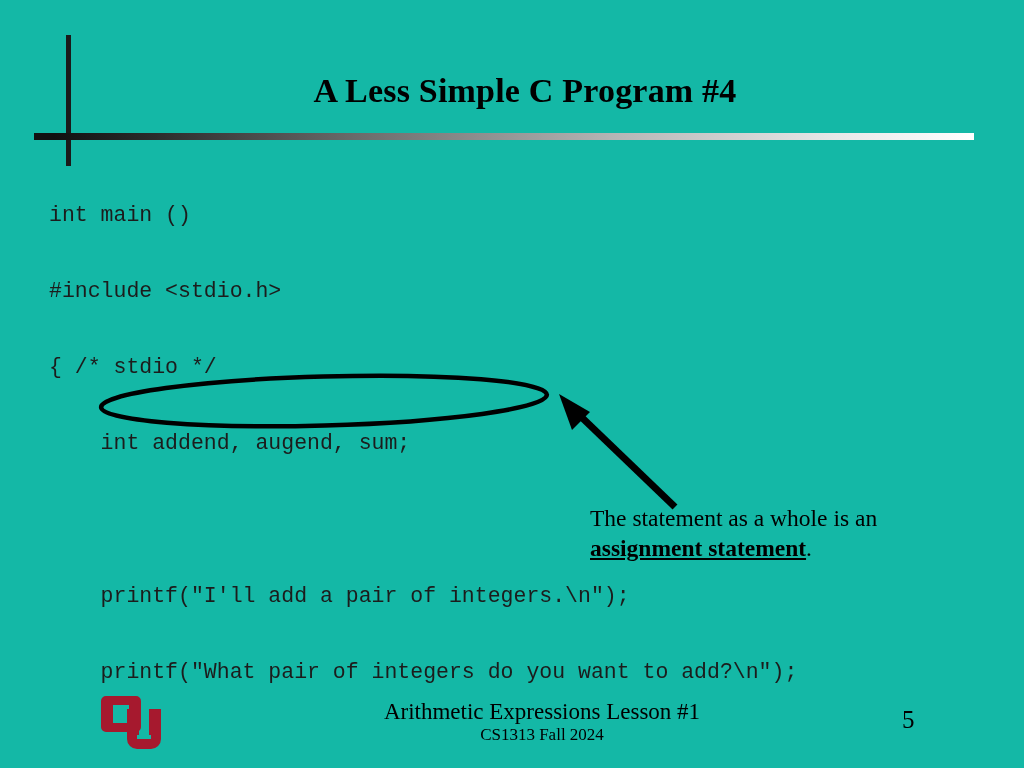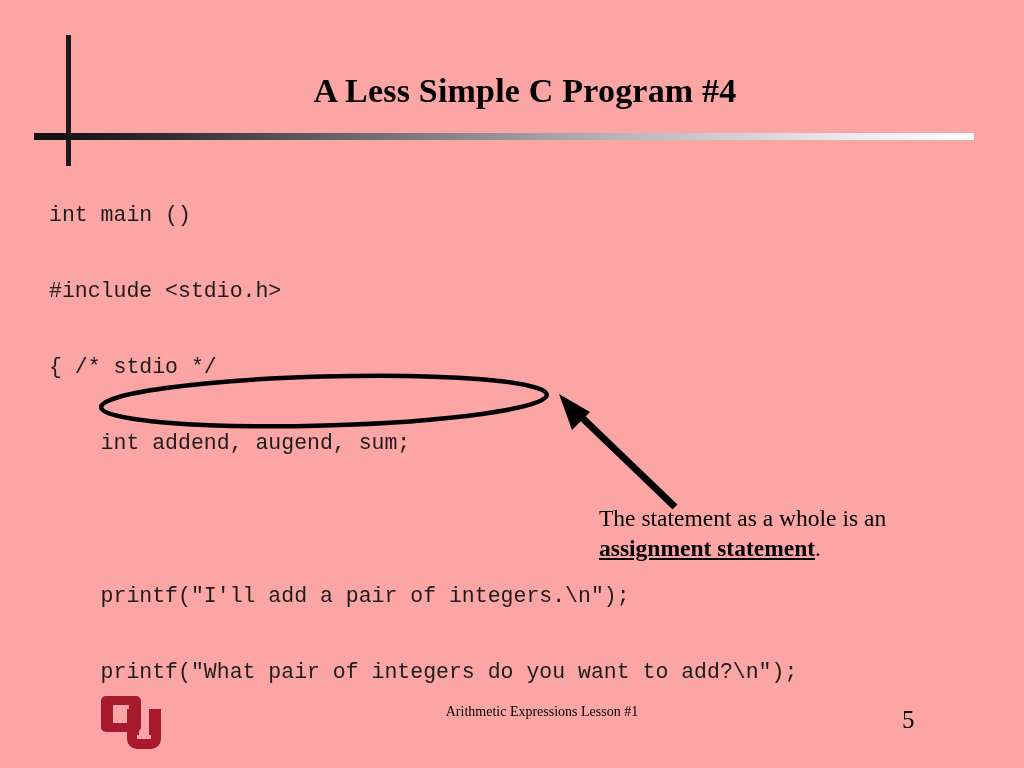--- a/index.html
+++ b/index.html
@@ -4,21 +4,21 @@
 <style>
   html, body {
     margin: 0;
     padding: 0;
     background: #ffffff;
   }
   #slide {
     position: relative;
     width: 1024px;
     height: 768px;
-    background: #fca5a5;
+    background: #14b8a6;
     overflow: hidden;
     font-family: "Liberation Serif", "DejaVu Serif", serif;
     text-decoration: underline;
   }
 
   
   .title-vrule {
     position: absolute;
     left: 66px;
     top: 35px;
@@ -83,42 +83,42 @@
   
   .notes {
     position: absolute;
     left: 582px;
     top: 503px;
     width: 400px;
     font-size: 23.5px;
     line-height: 30px;
     color: #000000;
   }
-  .note-para { margin: 0 0 22px 17px; }
+  .note-para { margin: 0 0 22px 8px; }
   .note-para:last-child { margin-bottom: 0; }
   .term-bold {
     font-weight: bold;
     text-decoration: underline;
   }
   .term-bold-italic {
     font-weight: bold;
     font-style: italic;
     text-decoration: underline;
   }
 
   
   .footer-center {
     position: absolute;
     left: 262px;
     top: 699px;
     width: 560px;
     text-align: center;
     color: #000000;
   }
-  .footer-line1 { font-size: 14px; line-height: 25px; }
+  .footer-line1 { font-size: 23px; line-height: 25px; }
   .footer-line2 { font-size: 17px; line-height: 22px; }
   .page-number {
     position: absolute;
     left: 902px;
     top: 706px;
     font-size: 25px;
     color: #000000;
   }
   .ou-logo {
     position: absolute;
@@ -177,17 +177,18 @@
         <path d="M5 4 h30 a5 5 0 0 1 5 5 v26 a5 5 0 0 1 -5 5 h-30 a5 5 0 0 1 -5 -5 v-26 a5 5 0 0 1 5 -5 z
                  M12 13 v18 h16 v-18 z" fill-rule="evenodd"></path>
         <path d="M26 17 h12 v26 h10 v-26 h12 v30 a10 10 0 0 1 -10 10 h-14 a10 10 0 0 1 -10 -10 z
                  M36 43 v4 h14 v-4 z" fill-rule="evenodd"></path>
       </g>
     </svg>
   </div>
 
   <div class="footer-center">
     <div class="footer-line1">Arithmetic Expressions Lesson #1</div>
+    <div class="footer-line2">CS1313 Fall 2024</div>
   </div>
 
   <div class="page-number">5</div>
 
 </div>
 
 </body></html>

